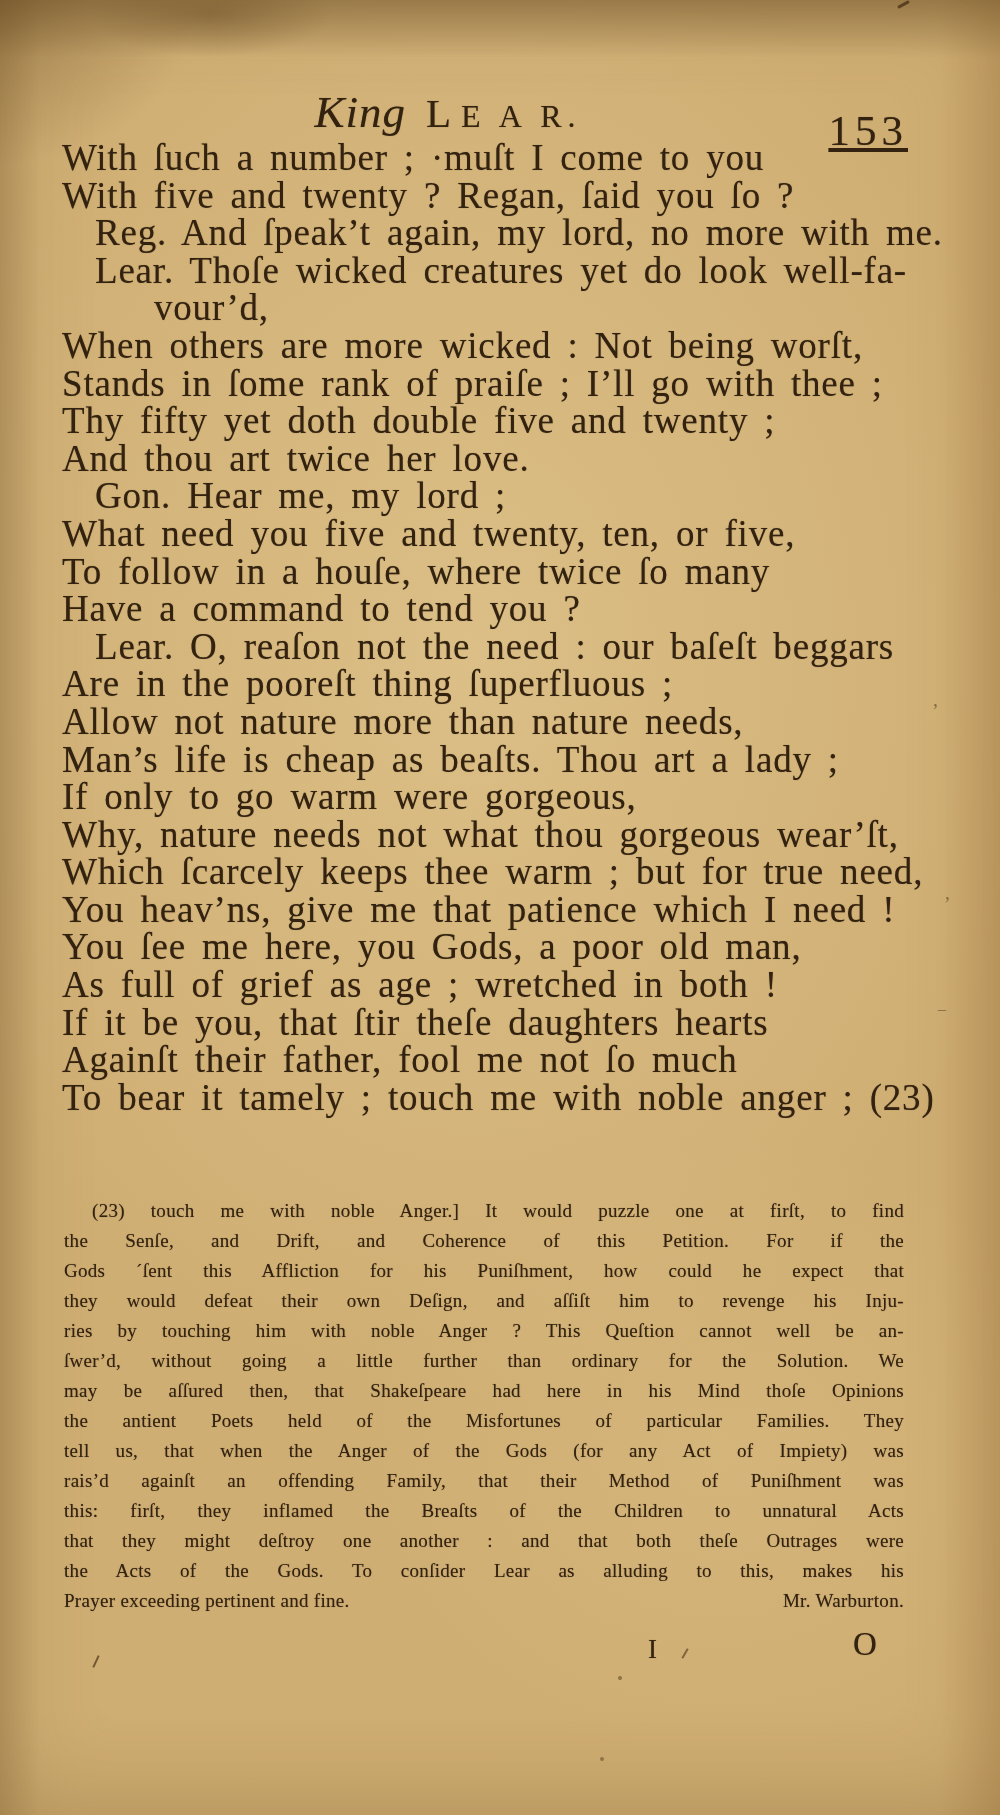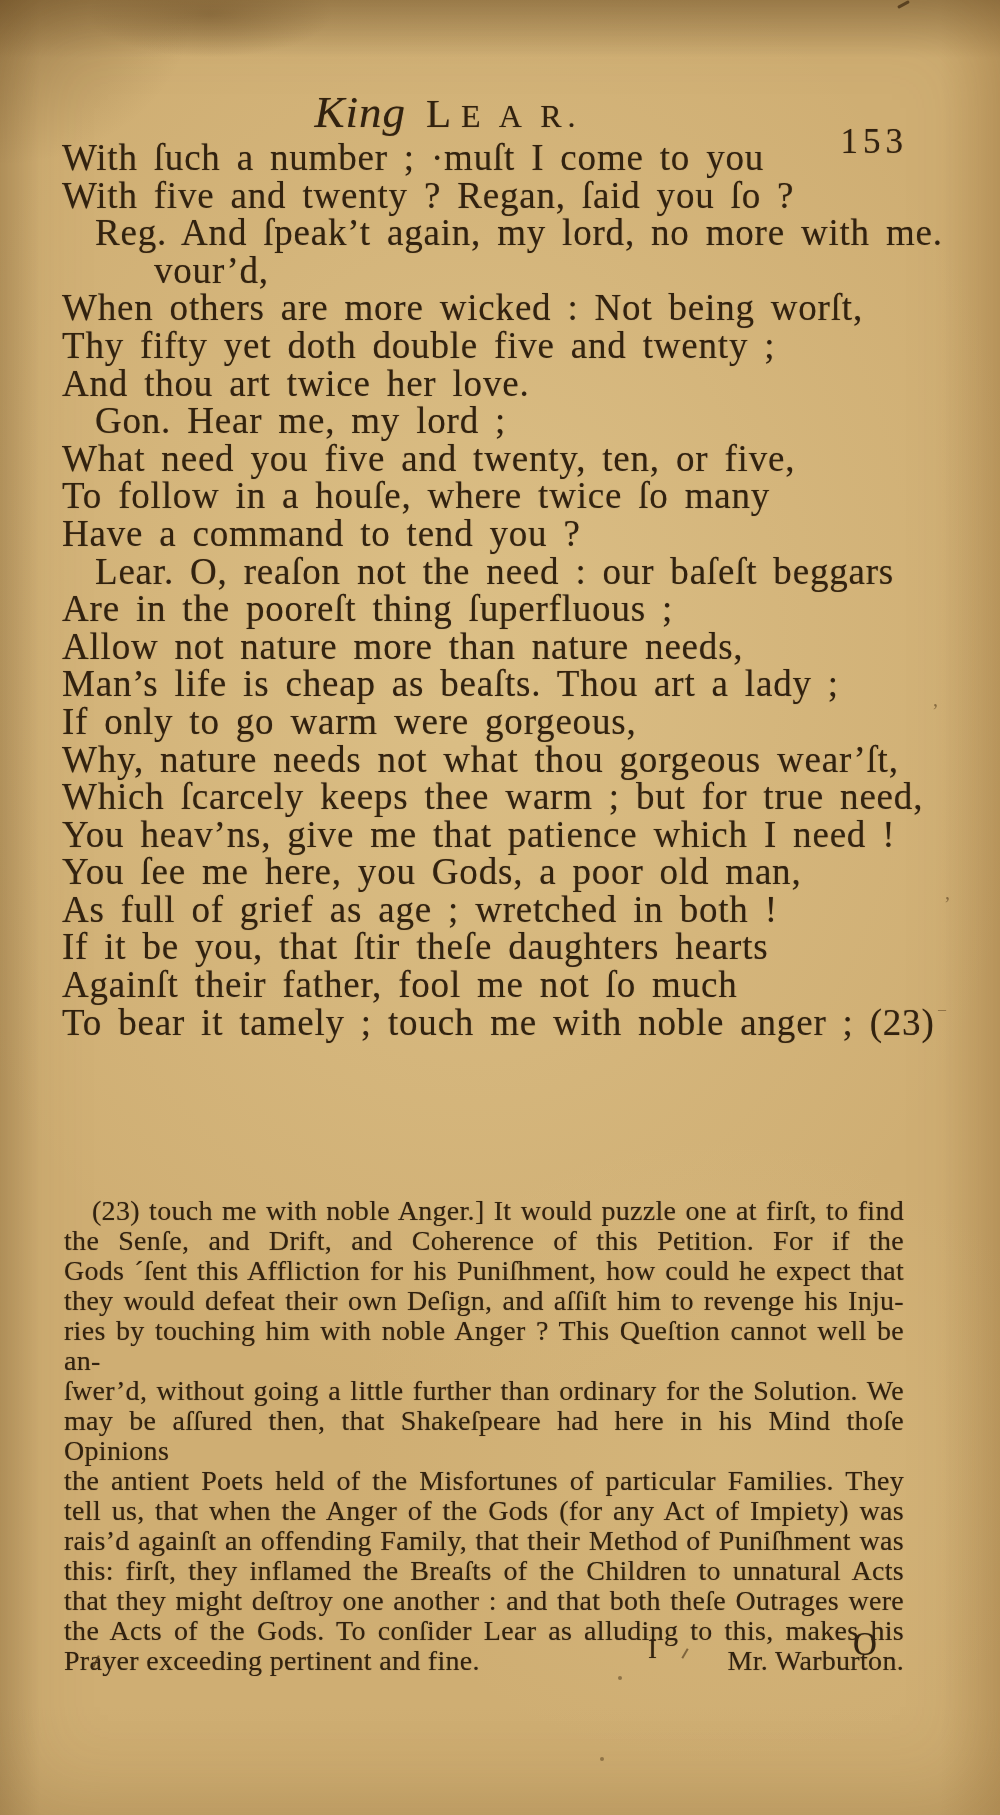--- a/index.html
+++ b/index.html
@@ -21,37 +21,37 @@
     box-shadow: inset 0 0 90px rgba(110,78,36,.28);
   }
   .txt{ text-shadow: 0 0 1px rgba(47,32,18,.45); }
 
   
   .header{position:absolute;top:86px;left:0;width:100%;text-align:center;}
   .title-wrap{display:inline-block;transform:translateX(-52px);white-space:nowrap;}
   .title-king{font-style:italic;font-size:45px;letter-spacing:1px;}
   .title-lear-lead{font-size:41px;margin-left:16px;letter-spacing:6px;}
   .title-lear-rest{font-size:32px;letter-spacing:6px;}
-  .page-number{position:absolute;top:36px;right:92px;font-size:35px;letter-spacing:5px;}
+  .page-number{position:absolute;top:20px;right:92px;font-size:43px;letter-spacing:5px;text-decoration:underline;}
 
   
   .body-text{
     position:absolute;top:139px;left:62px;width:860px;
     font-size:37px;line-height:37.6px;
     letter-spacing:.8px;word-spacing:6px;
   }
   .v-line{white-space:nowrap;}
   .indent-1{padding-left:33px;}
   .indent-2{padding-left:92px;}
   .it{}
 
   
   .footnote{
     position:absolute;top:1196px;left:64px;width:840px;
-    font-size:28px;line-height:30px;
+    font-size:19px;line-height:30px;
     letter-spacing:.3px;
   }
   .f-line{text-align:justify;text-align-last:justify;}
   .f-indent{padding-left:28px;}
   .f-last{display:flex;justify-content:space-between;text-align:left;text-align-last:auto;}
 
   
   .signature-mark{position:absolute;top:1634px;left:648px;font-size:27px;}
   .catchword{position:absolute;top:1626px;left:853px;font-size:33px;}
 
@@ -79,22 +79,24 @@
       <span class="title-lear-lead">L</span>
       <span class="title-lear-rest">E A R.</span>
     </span>
     <span class="page-number">153</span>
   </div>
 
   <div id="body-text" class="body-text txt">
       <div class="v-line indent-0"><span>With ſuch a number ; ·muſt I come to you</span></div>
       <div class="v-line indent-0"><span>With five and twenty ? </span><span class="it">Regan</span><span>, ſaid you ſo ?</span></div>
       <div class="v-line indent-1"><span class="it">Reg.</span><span> And ſpeak’t again, my lord, no more with me.</span></div>
+      <div class="v-line indent-1"><span class="it">Lear.</span><span> Thoſe wicked creatures yet do look well-fa-</span></div>
       <div class="v-line indent-2"><span>vour’d,</span></div>
       <div class="v-line indent-0"><span>When others are more wicked : Not being worſt,</span></div>
+      <div class="v-line indent-0"><span>Stands in ſome rank of praiſe ; I’ll go with thee ;</span></div>
       <div class="v-line indent-0"><span>Thy fifty yet doth double five and twenty ;</span></div>
       <div class="v-line indent-0"><span>And thou art twice her love.</span></div>
       <div class="v-line indent-1"><span class="it">Gon.</span><span> Hear me, my lord ;</span></div>
       <div class="v-line indent-0"><span>What need you five and twenty, ten, or five,</span></div>
       <div class="v-line indent-0"><span>To follow in a houſe, where twice ſo many</span></div>
       <div class="v-line indent-0"><span>Have a command to tend you ?</span></div>
       <div class="v-line indent-1"><span class="it">Lear.</span><span> O, reaſon not the need : our baſeſt beggars</span></div>
       <div class="v-line indent-0"><span>Are in the pooreſt thing ſuperfluous ;</span></div>
       <div class="v-line indent-0"><span>Allow not nature more than nature needs,</span></div>
       <div class="v-line indent-0"><span>Man’s life is cheap as beaſts.  Thou art a lady ;</span></div>

